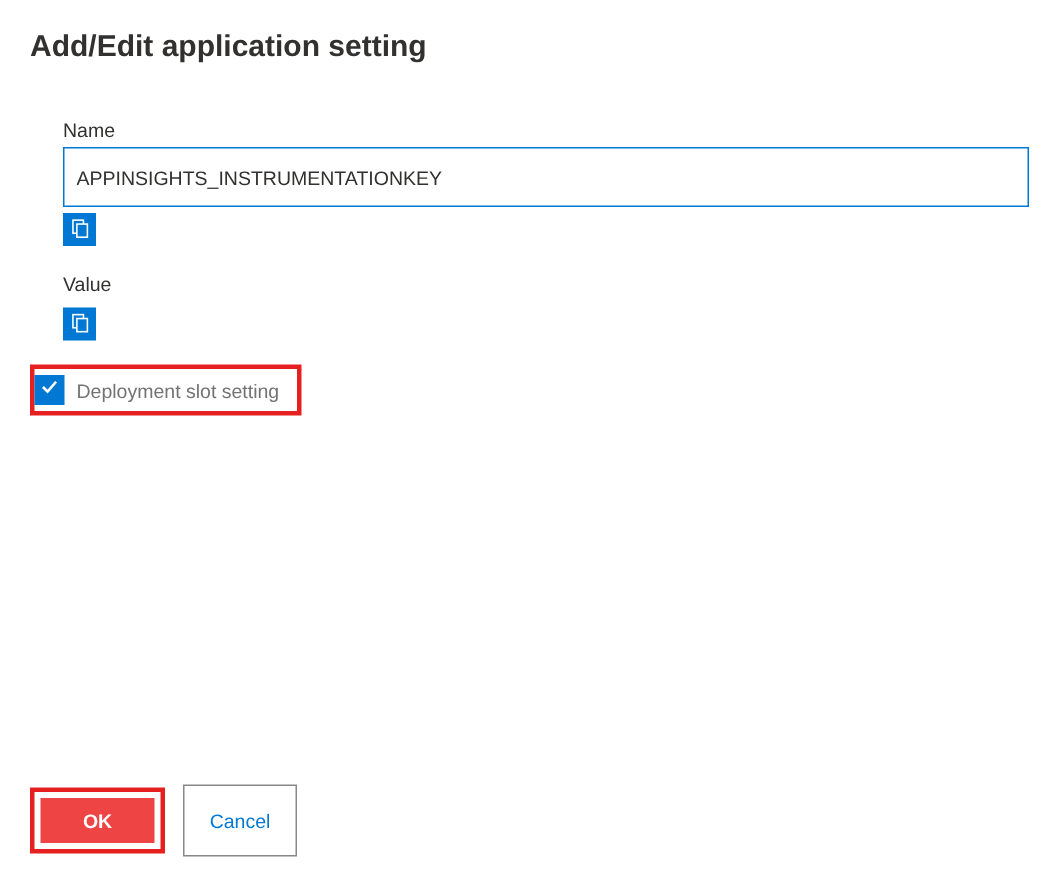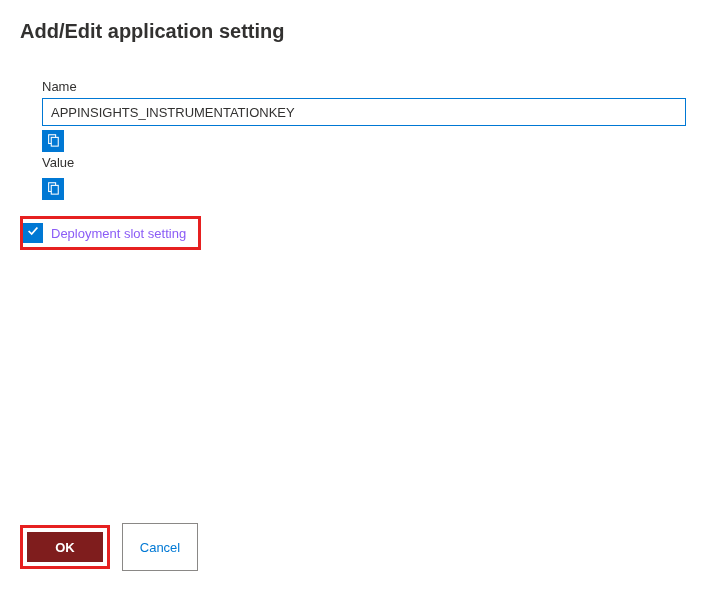--- a/index.html
+++ b/index.html
@@ -8,25 +8,25 @@
       background: #fff;
       width: 706px;
       height: 589px;
       position: relative;
       padding: 20px 20px 0 20px;
     }
     .header { display: flex; justify-content: space-between; align-items: flex-start; }
     .title { font-size: 20px; font-weight: 600; color: #323130; }
     .close-btn { font-size: 16px; color: #605e5c; cursor: pointer; background: none; border: none; line-height: 1; padding: 2px; }
     .field-group { margin-top: 36px; padding-left: 22px; }
-    .field-group + .field-group { margin-top: 3px; }
+    .field-group + .field-group { margin-top: 18px; }
     .field-label { font-size: 13px; color: #323130; margin-bottom: 4px; display: block; }
     .text-input {
       width: 100%;
-      height: 28px;
+      height: 40px;
       border: 1px solid #605e5c;
       padding: 3px 8px;
       font-size: 13px;
       color: #323130;
       outline: none;
     }
     .text-input.focused { border: 1px solid #0078d4; }
     .copy-btn {
       width: 22px; height: 22px;
       background: #0078d4;
@@ -46,29 +46,29 @@
       padding: 4px 6px 4px 0;
     }
     .highlight-red { border: 3px solid #e62020; }
     .cb-box {
       width: 20px; height: 20px;
       background: #0078d4;
       display: inline-flex; align-items: center; justify-content: center;
       flex-shrink: 0;
     }
     .cb-box svg { width: 14px; height: 14px; }
-    .cb-label { font-size: 13px; color: #8b5cf6; padding-right: 6px; }
+    .cb-label { font-size: 13px; color: #737373; padding-right: 6px; }
     .footer {
       position: absolute;
       bottom: 18px; left: 20px;
       display: flex; align-items: center; gap: 12px;
     }
     .ok-wrap { padding: 4px; border: 3px solid #e62020; }
     .btn-primary {
-      background: #7f1d1d; color: #fff;
+      background: #ef4444; color: #fff;
       border: none; font-size: 13px; font-weight: 600;
       min-width: 76px; height: 30px; cursor: pointer;
     }
     .btn-secondary {
       background: #fff; color: #0078d4;
       border: 1px solid #8a8886; font-size: 13px; font-weight: 400;
       min-width: 76px; height: 48px; cursor: pointer;
     }
   </style>
 </head>

